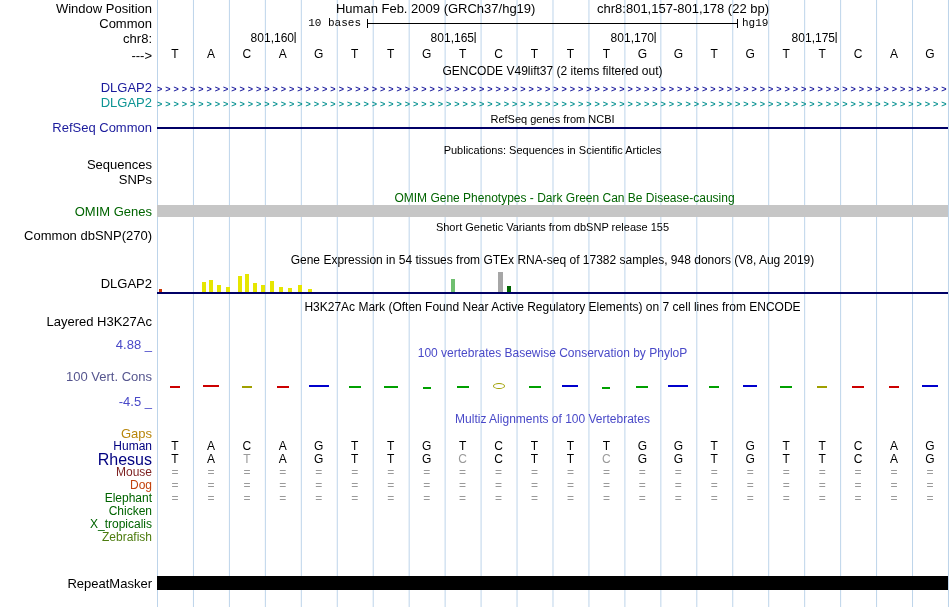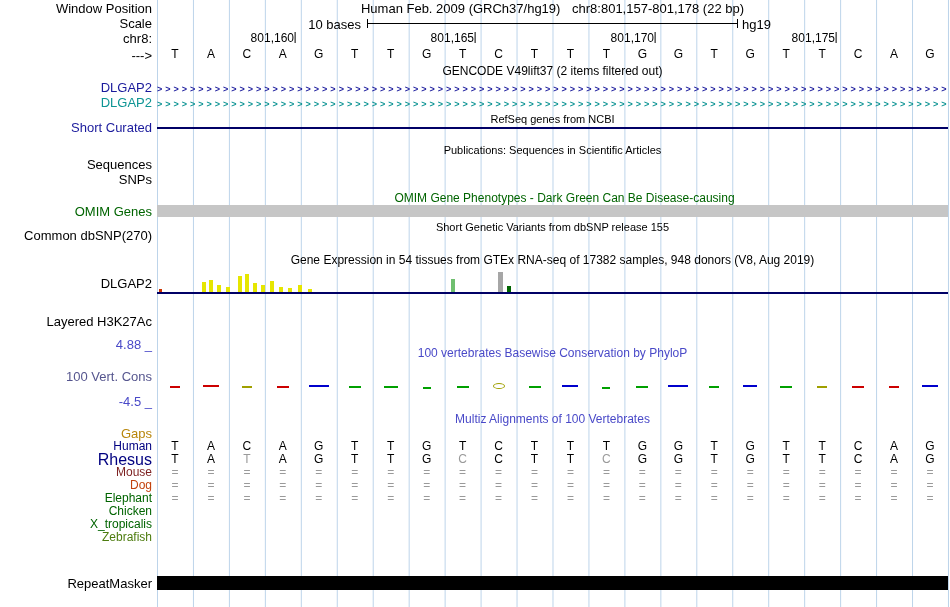--- a/index.html
+++ b/index.html
@@ -10,23 +10,23 @@
   .content{position:absolute;top:0;left:157px;width:791px;height:100%;
            background-image:linear-gradient(to right,#bdd4ea 1px,transparent 1px);
            background-size:calc(100%/22) 100%;
            border-right:1px solid #bdd4ea;}
   .trow{position:absolute;left:0;width:100%;}
   .ctitle{text-align:center;}
   .cells{display:flex;}
   .cells>span{flex:1;text-align:center;}
 
   .hdr{top:1px;font-size:13px;text-align:center;}
-  .hdr span{margin:0 4px;}
-
-  .scale-row{top:17px;height:14px;font-size:13px;}
+  .hdr span{margin:0 29px;}
+
+  .scale-row{top:17px;height:14px;font-size:11px;font-family:Liberation Mono, monospace;}
   .scale-text{position:absolute;left:0;width:204px;top:0;text-align:right;}
   .scalebar{position:absolute;left:210px;width:369px;top:2px;height:9px;
             border-left:1px solid #000;border-right:1px solid #000;}
   .scalebar::after{content:"";position:absolute;left:0;right:0;top:4px;height:1px;background:#000;}
   .genome-tag{position:absolute;left:585px;top:0;}
 
   .ruler-row{top:31px;height:14px;font-size:12px;}
   .rtick{position:absolute;top:0;transform:translateX(-100%);white-space:nowrap;}
   .rbar{display:inline-block;width:1px;height:11px;background:#000;margin-left:1px;vertical-align:-1px;}
 
@@ -65,26 +65,26 @@
 
   .t-repeat{top:561px;font-size:12px;}
   .repeat-bar{top:576px;height:14px;}
 </style>
 </head>
 <body>
 
 <div class="browser">
   <div class="labels">
       <div class="lbl" style="top: 2px;">Window Position</div>
-      <div class="lbl" style="top: 17px;">Scale</div>
+      <div class="lbl" style="top: 17px;">Common</div>
       <div class="lbl" style="top: 32px;">chr8:</div>
       <div class="lbl" style="top: 49px;">---&gt;</div>
       <div class="lbl" style="top: 81px; color: rgb(26, 26, 156);">DLGAP2</div>
       <div class="lbl" style="top: 96px; color: rgb(13, 148, 148);">DLGAP2</div>
-      <div class="lbl" style="top: 121px; color: rgb(26, 26, 156);">Short Curated</div>
+      <div class="lbl" style="top: 121px; color: rgb(26, 26, 156);">RefSeq Common</div>
       <div class="lbl" style="top: 158px;">Sequences</div>
       <div class="lbl" style="top: 173px;">SNPs</div>
       <div class="lbl" style="top: 205px; color: rgb(0, 100, 0);">OMIM Genes</div>
       <div class="lbl" style="top: 229px;">Common dbSNP(270)</div>
       <div class="lbl" style="top: 277px;">DLGAP2</div>
       <div class="lbl" style="top: 315px;">Layered H3K27Ac</div>
       <div class="lbl" style="top: 338px; color: rgb(73, 73, 200);">4.88 _</div>
       <div class="lbl" style="top: 370px; color: rgb(85, 85, 142);">100 Vert. Cons</div>
       <div class="lbl" style="top: 395px; color: rgb(73, 73, 200);">-4.5 _</div>
       <div class="lbl" style="top: 427px; color: rgb(184, 134, 11);">Gaps</div>
@@ -172,20 +172,21 @@
         <div class="gbar" style="left: 122px; width: 4px; height: 5px; background: rgb(230, 230, 0);"></div>
         <div class="gbar" style="left: 131px; width: 4px; height: 4px; background: rgb(230, 230, 0);"></div>
         <div class="gbar" style="left: 141px; width: 4px; height: 7px; background: rgb(230, 230, 0);"></div>
         <div class="gbar" style="left: 151px; width: 4px; height: 3px; background: rgb(230, 230, 0);"></div>
         <div class="gbar" style="left: 294px; width: 4px; height: 13px; background: rgb(111, 191, 111);"></div>
         <div class="gbar" style="left: 341px; width: 5px; height: 20px; background: rgb(166, 166, 166);"></div>
         <div class="gbar" style="left: 350px; width: 4px; height: 6px; background: rgb(0, 100, 0);"></div>
       </div>
     <div class="trow gtex-base"></div>
 
+    <div class="trow ctitle t-h3k">H3K27Ac Mark (Often Found Near Active Regulatory Elements) on 7 cell lines from ENCODE</div>
 
     <div class="trow ctitle t-phylop">100 vertebrates Basewise Conservation by PhyloP</div>
     <div class="trow phylop-track">
         <div class="pdash" style="left: 12.9773px; width: 10px; top: 5px; background: rgb(204, 0, 0);"></div>
         <div class="pdash" style="left: 45.9318px; width: 16px; top: 4px; background: rgb(204, 0, 0);"></div>
         <div class="pdash" style="left: 84.8864px; width: 10px; top: 5px; background: rgb(160, 160, 0);"></div>
         <div class="pdash" style="left: 119.841px; width: 12px; top: 5px; background: rgb(204, 0, 0);"></div>
         <div class="pdash" style="left: 151.795px; width: 20px; top: 4px; background: rgb(0, 0, 204);"></div>
         <div class="pdash" style="left: 191.75px; width: 12px; top: 5px; background: rgb(0, 160, 0);"></div>
         <div class="pdash" style="left: 226.705px; width: 14px; top: 5px; background: rgb(0, 160, 0);"></div>

